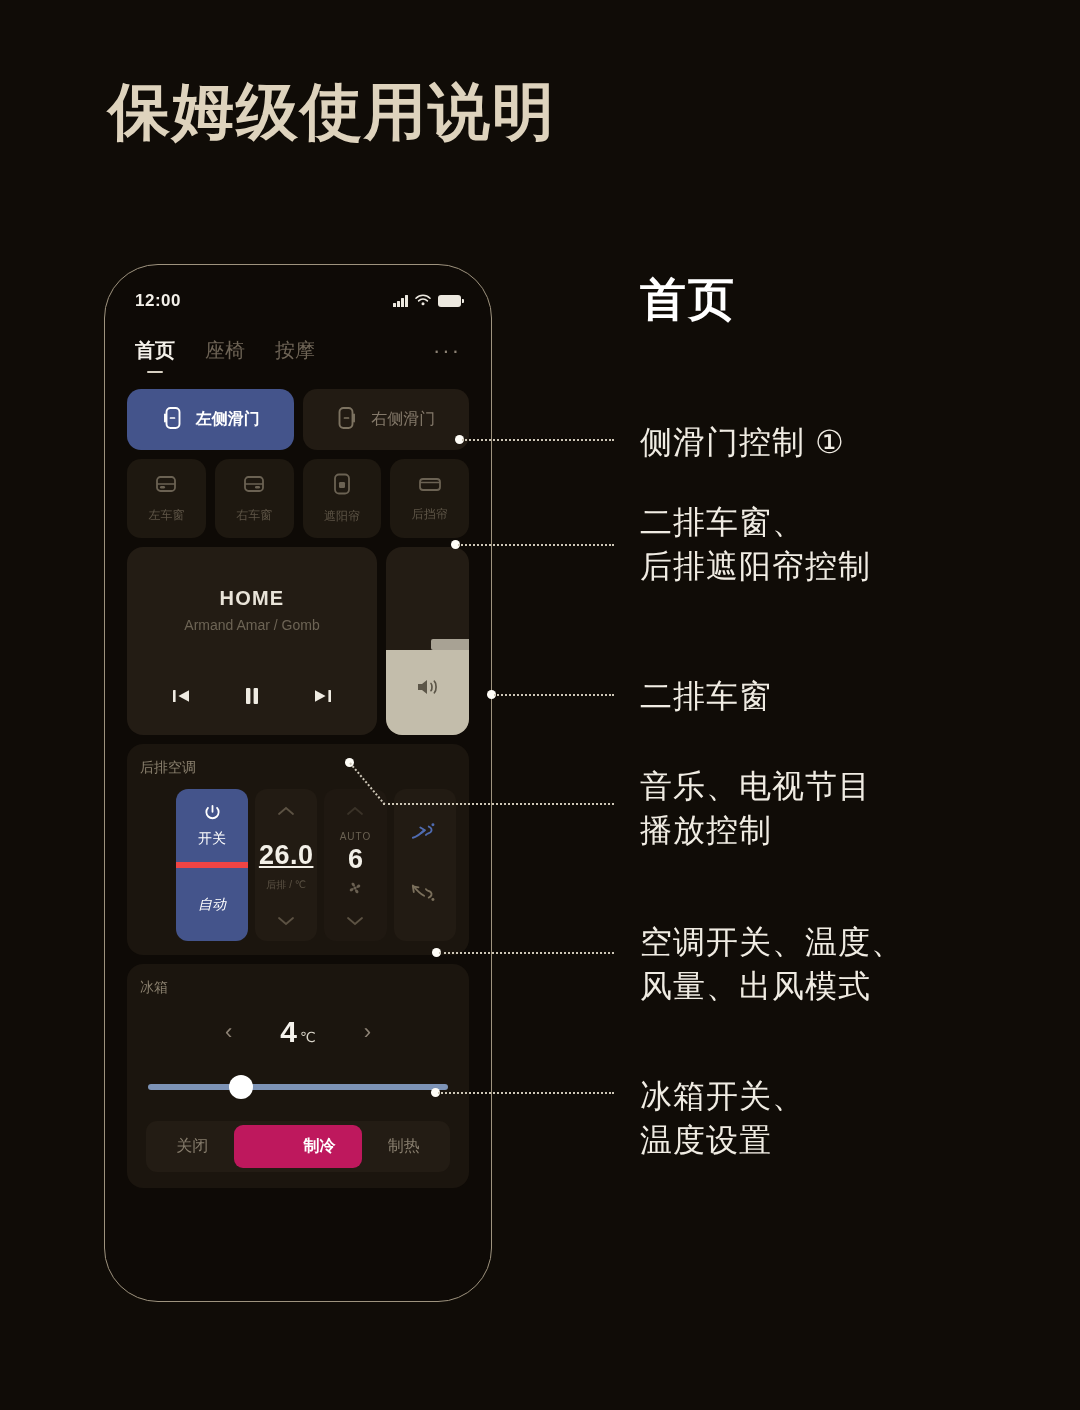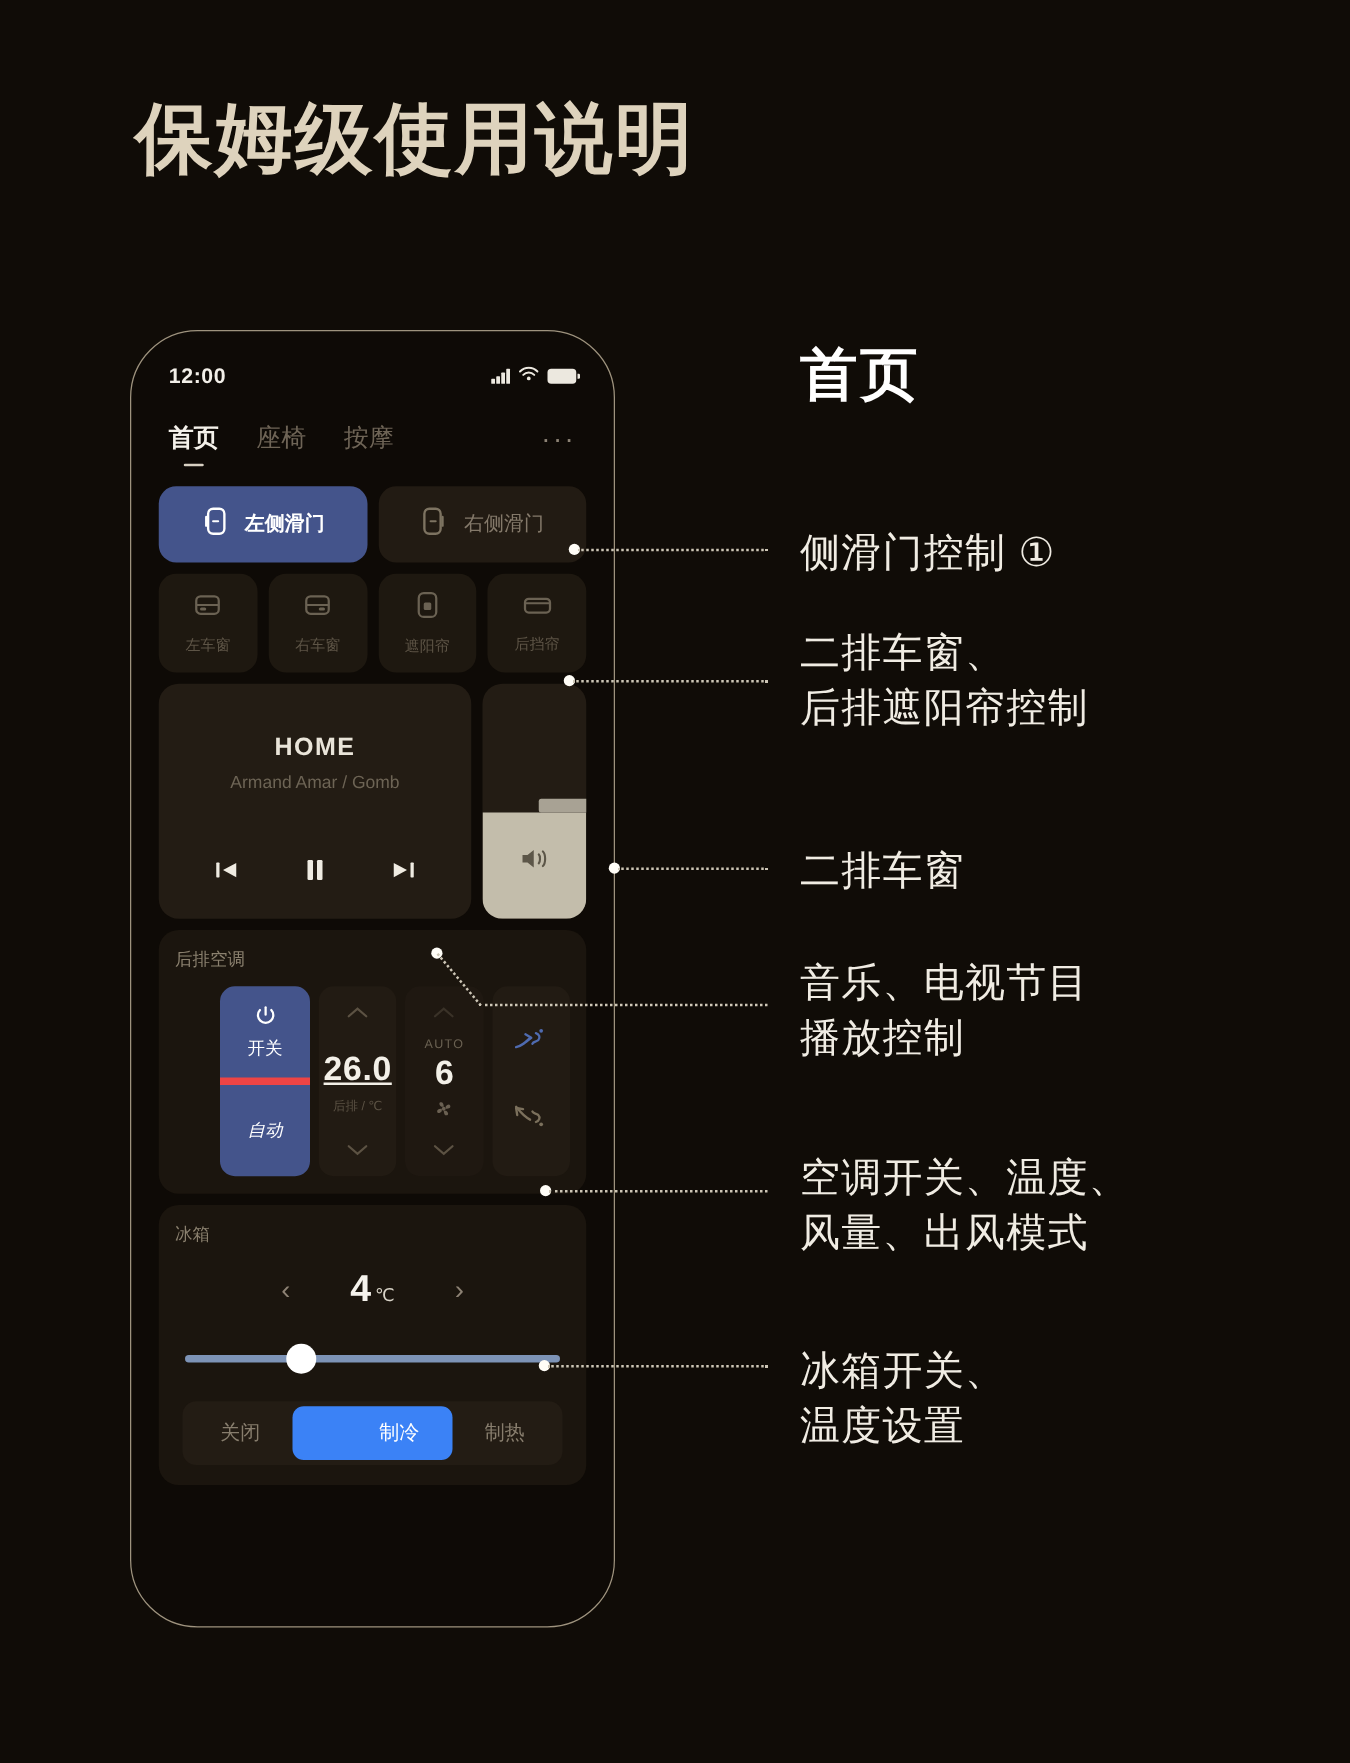--- a/index.html
+++ b/index.html
@@ -296,21 +296,21 @@
     padding: 4px;
   }
   .seg-item {
     flex: 1;
     text-align: center;
     padding: 11px 0;
     font-size: 16px;
     color: #877d6d;
     border-radius: 9px;
   }
-  .seg-item.active { background: #3b82f6; color: #ffffff; font-weight: 400; padding-left: 43px; }
+  .seg-item.active { background: #be185d; color: #ffffff; font-weight: 700; padding-left: 43px; }
 
   
   .annot {
     position: absolute;
     left: 640px;
     color: #f0ece3;
     font-size: 32px;
     line-height: 1.38;
     letter-spacing: 1px;
     white-space: pre-line;

